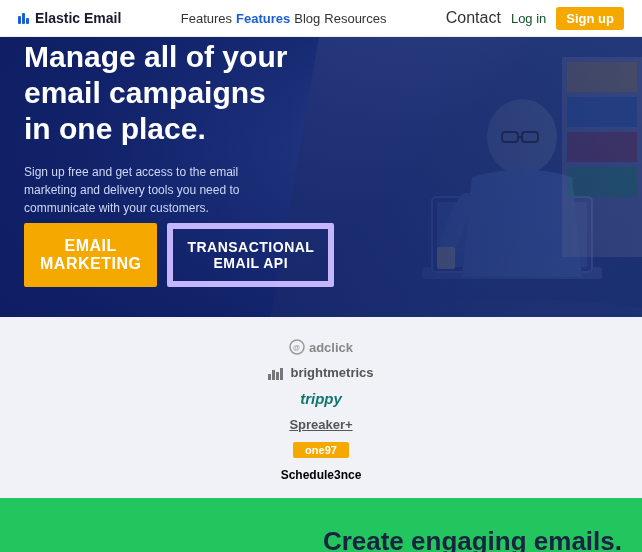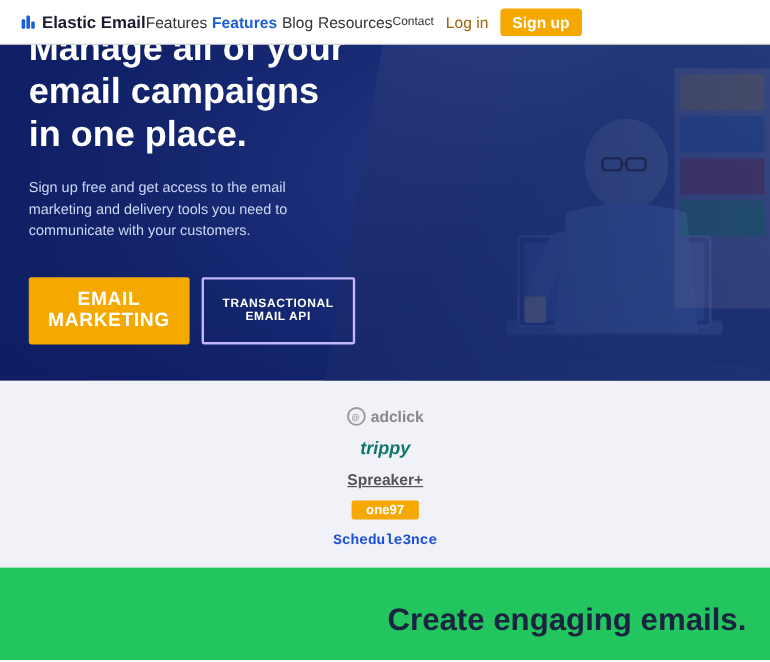--- a/index.html
+++ b/index.html
@@ -7,20 +7,21 @@
       font-family: Arial, sans-serif;
       width: 642px;
       overflow-x: hidden;
       background: #fff;
     }
 
     
     nav {
       display: flex;
       align-items: center;
+      justify-content: space-between;
       padding: 0 18px;
       height: 37px;
       background: #fff;
       border-bottom: 1px solid #eee;
       position: relative;
       z-index: 10;
     }
     .nav-logo {
       display: flex;
       align-items: center;
@@ -45,21 +46,21 @@
       color: #1a5fd4;
       font-weight: bold;
     }
     .nav-right {
       display: flex;
       align-items: center;
       gap: 10px;
       font-size: 13px;
     }
     .btn-login {
-      color: #a16207;
+      color: #14532d;
       background: none;
       border: none;
       cursor: pointer;
       font-size: 13px;
     }
     .btn-signup {
       background: #f5a800;
       color: #fff;
       border: none;
       border-radius: 3px;
@@ -114,44 +115,44 @@
       font-size: 30px;
       font-weight: 900;
       line-height: 1.2;
       margin-bottom: 16px;
       color: #fff;
     }
     .hero-subtitle {
       font-size: 12px;
       color: #cdd8f5;
       line-height: 1.5;
-      margin-bottom: 30px;
+      margin-bottom: 6px;
       max-width: 270px;
     }
     .hero-buttons {
       display: flex;
       gap: 10px;
     }
     .btn-email-mkt {
       background: #f5a800;
       color: #fff;
       border: none;
       padding: 10px 16px;
       font-size: 16px;
       font-weight: bold;
       cursor: pointer;
       letter-spacing: 0.5px;
       border-radius: 2px;
     }
     .btn-transactional {
       background: transparent;
       color: #fff;
-      border: 2px solid #c4b5fd;
+      border: 6px solid #c4b5fd;
       padding: 10px 14px;
-      font-size: 10px;
+      font-size: 14px;
       font-weight: bold;
       cursor: pointer;
       letter-spacing: 0.5px;
       border-radius: 2px;
     }
 
     
     .trusted-section {
       background: #f0f2f7;
       padding: 22px 20px 16px;
@@ -182,21 +183,21 @@
     .logo-trippy { color: #0f766e; font-style: italic; font-size: 15px; }
     .logo-spreaker { color: #555; text-decoration: underline; }
     .logo-one97 {
       background: #f5a800;
       color: #fff;
       font-weight: bold;
       font-size: 11px;
       padding: 2px 12px;
       border-radius: 2px;
     }
-    .logo-schedule3nce { color: #1d4ed8; font-size: 12px; font-family: Liberation Mono, monospace; }
+    .logo-schedule3nce { color: #000000; font-size: 12px; }
 
     
     .bottom-section {
       background: #22c55e;
       padding: 28px 20px 18px;
       text-align: right;
     }
     .bottom-title {
       font-size: 26px;
       font-weight: 900;
@@ -230,21 +231,21 @@
   </div>
 
   <div class="nav-links">
     <a>Features</a>
     <a class="active">Features</a>
     <a>Blog</a>
     <a>Resources</a>
   </div>
 
   <div class="nav-right">
-    <a style="text-decoration:none;color:#333;font-size:10px;">Contact</a>
+    <a style="text-decoration:none;color:#333;font-size:16px;">Contact</a>
     <button class="btn-login">Log in</button>
     <button class="btn-signup">Sign up</button>
   </div>
 </nav>
 
 <section class="hero">
   <div class="hero-bg"></div>
   <div class="hero-image">
 
     <svg width="380" height="330" viewBox="0 0 380 330" style="position:absolute;inset:0;opacity:0.6;">
@@ -293,20 +294,29 @@
   <div class="logos-row">
 
     <div class="logo-item logo-adclick">
       <svg width="16" height="16" viewBox="0 0 16 16">
         <circle cx="8" cy="8" r="7" fill="none" stroke="#999" stroke-width="1.5"></circle>
         <text x="4" y="11" font-size="7" fill="#999" font-weight="bold">@</text>
       </svg>
       <span>adclick</span>
     </div>
 
+    <div class="logo-item logo-brightmetrics">
+      <svg width="18" height="14" viewBox="0 0 18 14">
+        <rect x="0" y="8" width="3" height="6" fill="#777"></rect>
+        <rect x="4" y="4" width="3" height="10" fill="#777"></rect>
+        <rect x="8" y="6" width="3" height="8" fill="#777"></rect>
+        <rect x="12" y="2" width="3" height="12" fill="#777"></rect>
+      </svg>
+      <span>brightmetrics</span>
+    </div>
 
     <div class="logo-item logo-trippy">
       <span>trippy</span>
     </div>
 
     <div class="logo-item logo-spreaker">
       <span>Spreaker+</span>
     </div>
 
     <div class="logo-item">

